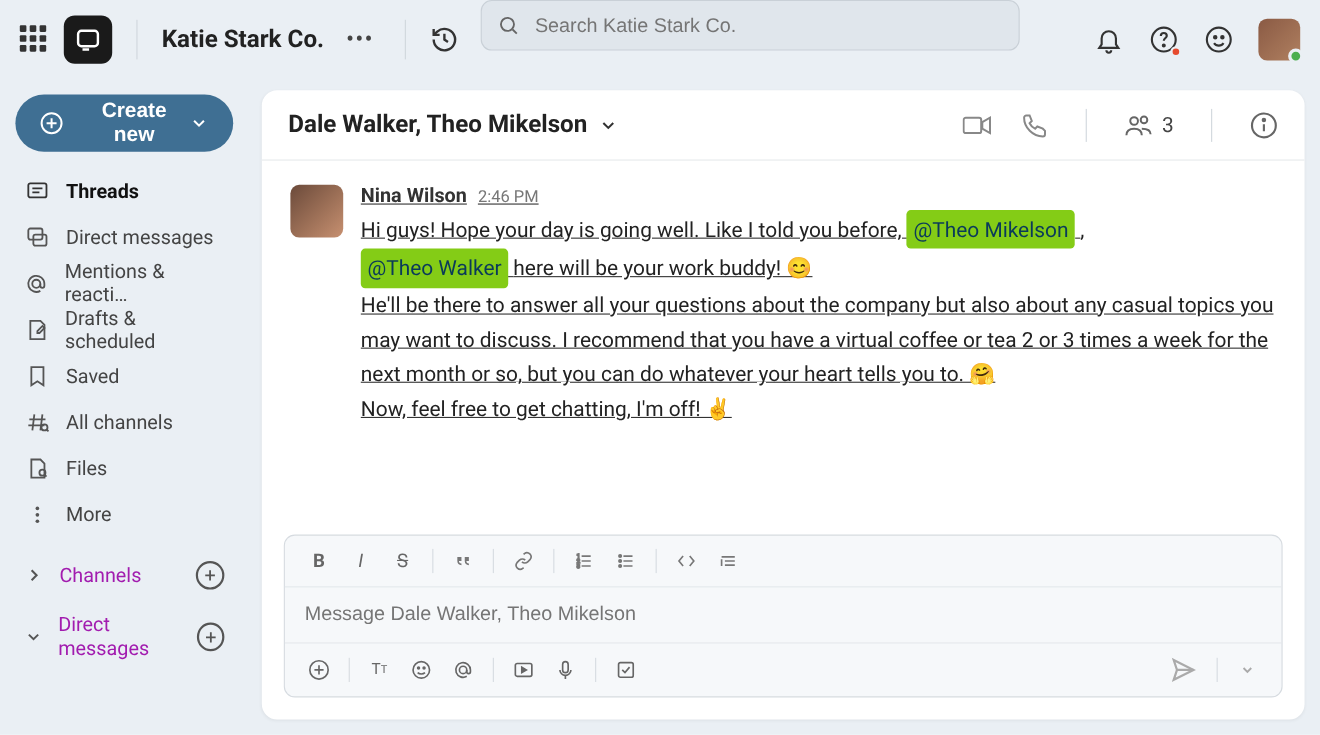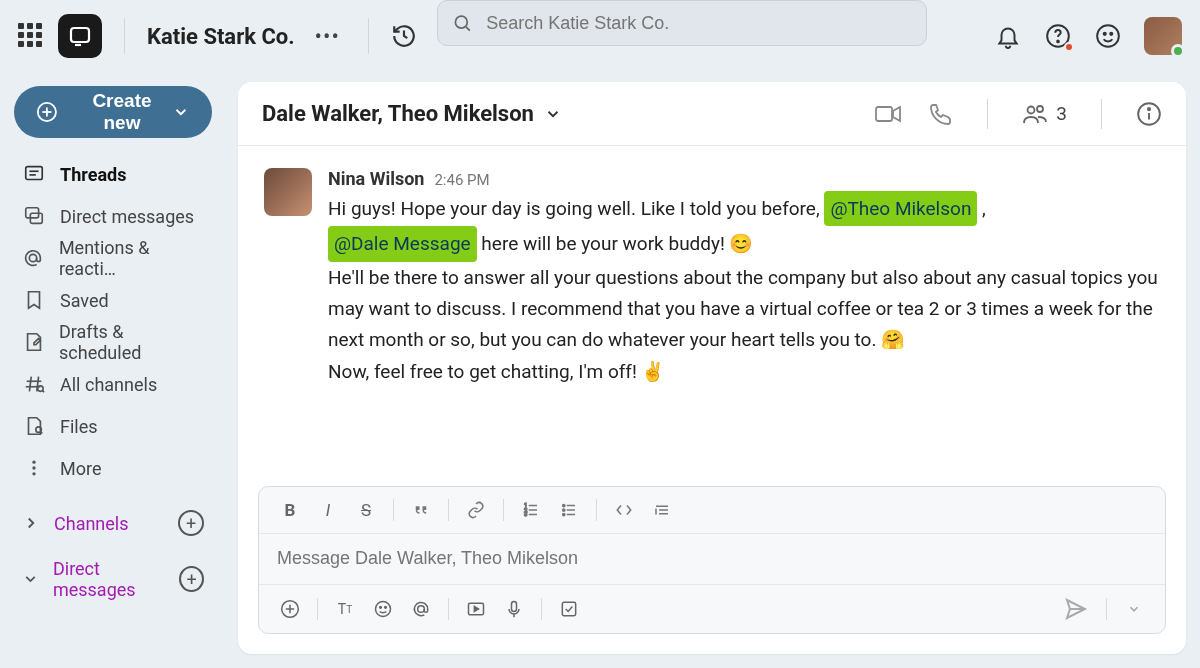--- a/index.html
+++ b/index.html
@@ -29,21 +29,21 @@
 .sb-item .iconw { width:24px; height:24px; display:flex; align-items:center; justify-content:center; color:#555;}
 .sb-section { display:flex; align-items:center; justify-content:space-between; margin-top:20px; padding:0 12px;}
 .sb-section .lbl { display:flex; align-items:center; gap:14px; font-size:18px; color:#a21caf;}
 .plus-circle { width:26px; height:26px; border:2px solid #555; border-radius:50%; display:flex; align-items:center; justify-content:center; font-size:18px; color:#555; cursor:pointer;}
 .main { flex:1; background:#fff; border-radius:14px; margin:10px 14px 14px 12px; display:flex; flex-direction:column; overflow:hidden; box-shadow: 0 1px 3px rgba(0,0,0,0.05);}
 .chat-header { display:flex; align-items:center; height:64px; padding:0 24px; border-bottom:1px solid #e6e9ec;}
 .chat-title { font-size:22px; font-weight:700; color:#222; display:flex; align-items:center; gap:10px;}
 .header-actions { margin-left:auto; display:flex; align-items:center; gap:26px; color:#555;}
 .header-actions .hicon { width:26px; height:26px; display:flex; align-items:center; justify-content:center; cursor:pointer; font-size:20px;}
 .member-count { display:flex; align-items:center; gap:8px;}
-.chat-body { flex:1; padding:22px 26px 10px 26px; overflow:auto;}
+.chat-body { flex:1; padding:22px 26px 10px 26px; overflow:auto;text-decoration:underline;}
 .message { display:flex; gap:16px;}
 .message .m-avatar { width:48px; height:48px; border-radius:8px; background:linear-gradient(135deg,#6b4a3a,#c79070); flex-shrink:0;}
 .message .m-head { display:flex; align-items:baseline; gap:10px;}
 .message .m-author { font-weight:700; font-size:18px;}
 .message .m-time { font-size:15px; color:#777;}
 .message .m-text { font-size:19px; line-height:1.65; color:#222; margin-top:2px;}
 .mention { background:#84cc16; color:#0a3a5a; padding:2px 6px; border-radius:4px; display:inline-block;}
 .composer { margin:12px 20px 20px 20px; border:1px solid #d6dbe0; border-radius:10px; background:#f6f8fa; display:flex; flex-direction:column;}
 .composer-top, .composer-bottom { display:flex; align-items:center; gap:4px; padding:8px 14px;}
 .composer-top { border-bottom:1px solid #e4e8ec;}
@@ -169,33 +169,33 @@
           <svg width="22" height="22" viewBox="0 0 24 24" fill="none" stroke="#555" stroke-width="1.8">
             <circle cx="12" cy="12" r="4"></circle>
             <path d="M16 12v2a2 2 0 004 0v-2a8 8 0 10-4 7"></path>
           </svg>
         </span>
       <span>Mentions &amp; reacti…</span>
     </div>
     <div class="sb-item">
       <span class="iconw">
           <svg width="22" height="22" viewBox="0 0 24 24" fill="none" stroke="#555" stroke-width="1.8">
-            <path d="M6 3h12v18l-6-4-6 4z"></path>
-          </svg>
-        </span>
-      <span>Saved</span>
-    </div>
-    <div class="sb-item">
-      <span class="iconw">
-          <svg width="22" height="22" viewBox="0 0 24 24" fill="none" stroke="#555" stroke-width="1.8">
             <path d="M5 3h10l4 4v14H5z"></path>
             <path d="M14 15l5-5-2-2-5 5v2h2z"></path>
           </svg>
         </span>
       <span>Drafts &amp; scheduled</span>
+    </div>
+    <div class="sb-item">
+      <span class="iconw">
+          <svg width="22" height="22" viewBox="0 0 24 24" fill="none" stroke="#555" stroke-width="1.8">
+            <path d="M6 3h12v18l-6-4-6 4z"></path>
+          </svg>
+        </span>
+      <span>Saved</span>
     </div>
     <div class="sb-item">
       <span class="iconw">
           <svg width="22" height="22" viewBox="0 0 24 24" fill="none" stroke="#555" stroke-width="1.8">
             <line x1="9" y1="4" x2="7" y2="20"></line>
             <line x1="17" y1="4" x2="15" y2="20"></line>
             <line x1="4" y1="9" x2="20" y2="9"></line>
             <line x1="3" y1="15" x2="19" y2="15"></line>
             <circle cx="19" cy="17" r="3"></circle>
             <line x1="21" y1="19" x2="23" y2="21"></line>
@@ -292,21 +292,21 @@
         <div style="flex:1">
           <div class="m-head">
             <span class="m-author">Nina Wilson</span>
             <span class="m-time">2:46 PM</span>
           </div>
           <div class="m-text">
             <span>Hi guys! Hope your day is going well. Like I told you before, </span>
             <span class="mention">@Theo Mikelson</span>
             <span> , </span>
             <br>
-            <span class="mention">@Dale Message</span>
+            <span class="mention">@Theo Walker</span>
             <span>  here will be your work buddy! 😊</span>
             <br>
             <span>He'll be there to answer all your questions about the company but also about any casual topics you may want to discuss. I recommend that you have a virtual coffee or tea 2 or 3 times a week for the next month or so, but you can do whatever your heart tells you to. 🤗</span>
             <br>
             <span>Now, feel free to get chatting, I'm off! ✌️</span>
           </div>
         </div>
       </div>
     </div>
 

